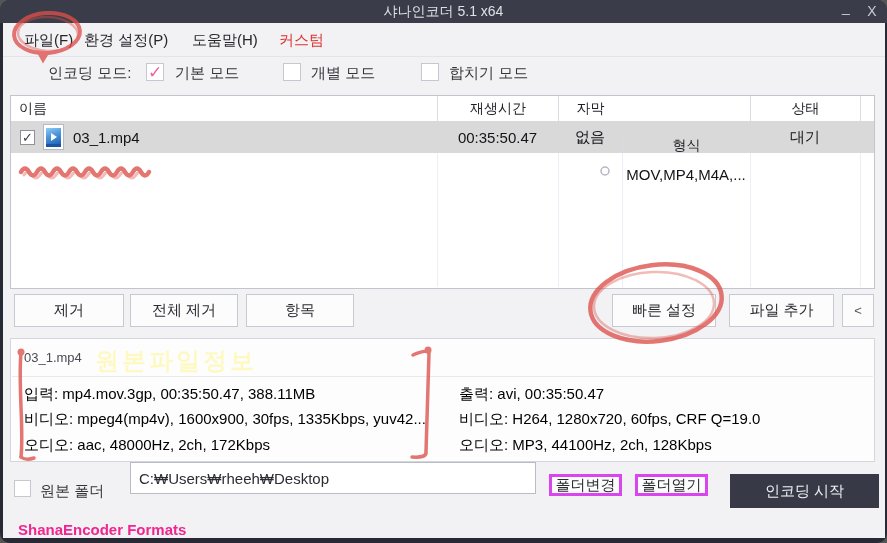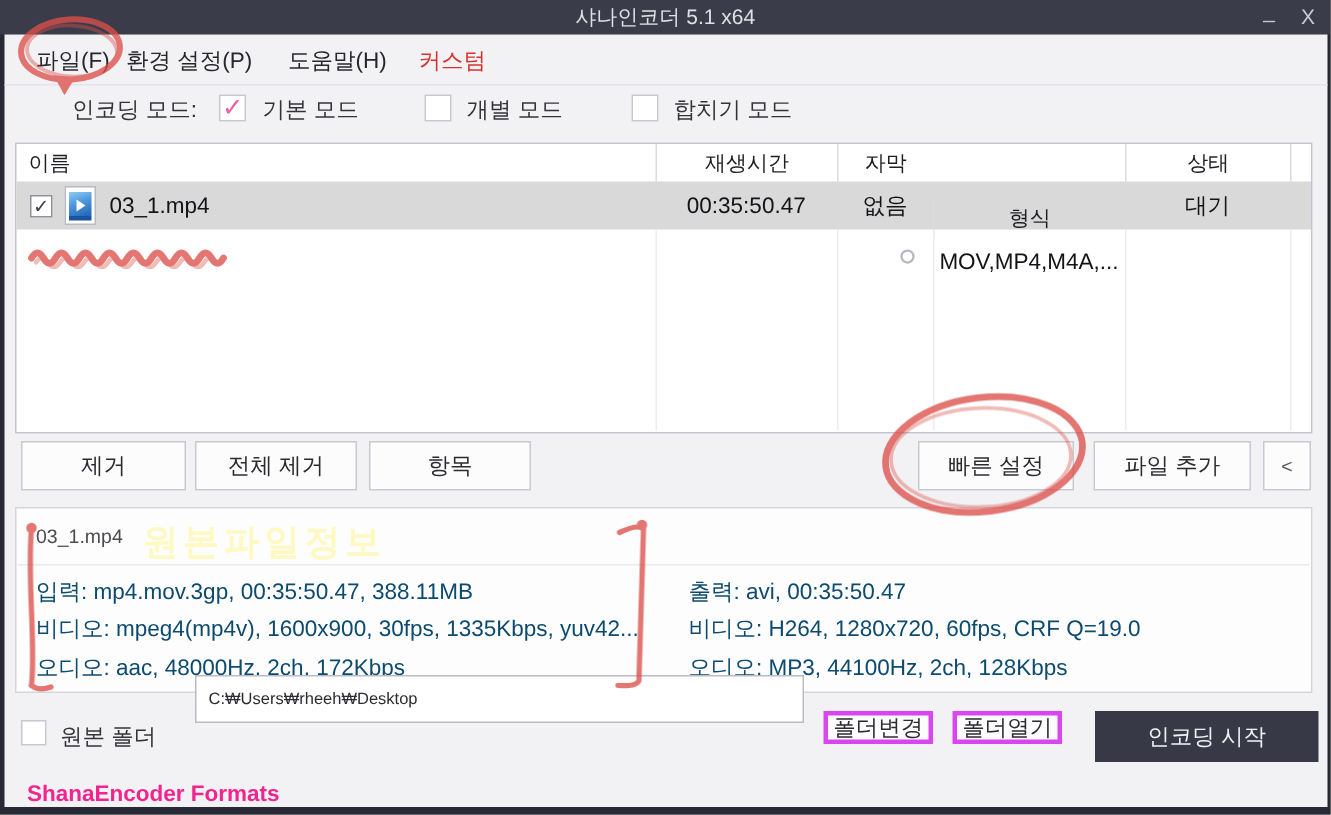--- a/index.html
+++ b/index.html
@@ -1,17 +1,17 @@
 <!DOCTYPE html>
 <html><head>
 <meta charset="utf-8">
 <style>
   html,body{margin:0;padding:0;background:#555;}
   #window{position:relative;width:887px;height:543px;background:#272934;
-          font-family:"Liberation Sans","DejaVu Sans",sans-serif;overflow:hidden;}
+          font-family:"Liberation Sans","DejaVu Sans",sans-serif;overflow:hidden;border-radius:10px;}
   
   .titlebar{position:absolute;left:0;top:0;width:887px;height:23px;background:#3a3d49;}
   .title{position:absolute;left:0;right:0;top:3px;text-align:center;font-size:14px;color:#dfe0e5;}
   .win-min{position:absolute;right:32px;top:-1px;width:18px;height:22px;color:#c9cbd3;font-size:14px;text-align:center;cursor:default;}
   .win-close{position:absolute;right:6px;top:3px;width:18px;height:18px;color:#c9cbd3;font-size:14px;text-align:center;cursor:default;}
   
   .content{position:absolute;left:3px;top:23px;right:2px;bottom:5px;background:#f2f2f5;}
   
   .menu-item{position:absolute;top:31px;font-size:15px;color:#26262c;white-space:nowrap;}
   .menu-item.red{color:#d9332e;}
@@ -42,25 +42,25 @@
   .ficon .play{position:absolute;left:7px;top:8px;width:0;height:0;border-left:6px solid #fff;border-top:4px solid transparent;border-bottom:4px solid transparent;}
   
   .btn{position:absolute;top:294px;height:33px;background:#fcfcfd;border:1px solid #c6c9d1;
        box-sizing:border-box;display:flex;align-items:center;justify-content:center;
        font-size:15px;color:#2a2a30;cursor:default;}
   
   .info{position:absolute;left:10px;top:338px;width:865px;height:124px;background:#fdfdfe;
         border:1px solid #d3d6dd;box-sizing:border-box;}
   .info-fname{position:absolute;left:13px;top:11px;font-size:13px;color:#4b4b52;}
   .info-divider{position:absolute;left:1px;right:1px;top:37px;height:1px;background:#e9eaef;}
-  .iline{position:absolute;font-size:15px;color:#0c4a6e;white-space:nowrap;}
+  .iline{position:absolute;font-size:15px;color:#000000;white-space:nowrap;}
   
   .src-label{position:absolute;left:40px;top:482px;font-size:15px;color:#33333a;}
-  .path-input{position:absolute;left:130px;top:450px;width:406px;height:32px;box-sizing:border-box;
-              border:1px solid #b9bcc4;background:#fff;font-size:11px;color:#2c2c32;padding:0 8px;
+  .path-input{position:absolute;left:130px;top:462px;width:406px;height:32px;box-sizing:border-box;
+              border:1px solid #b9bcc4;background:#fff;font-size:15px;color:#2c2c32;padding:0 8px;
               font-family:"Liberation Sans","DejaVu Sans",sans-serif;}
   .bbtn{position:absolute;top:474px;height:22px;background:#fcfcfd;border:3px solid #d946ef;
         box-sizing:border-box;display:flex;align-items:center;justify-content:center;
         font-size:15px;color:#2a2a30;cursor:default;}
   .start-btn{position:absolute;left:730px;top:474px;width:149px;height:34px;background:#373a46;
              display:flex;align-items:center;justify-content:center;font-size:15px;color:#eef0f4;cursor:default;}
   
   .status-text{position:absolute;left:18px;top:521px;font-size:15px;font-weight:bold;color:#f2248e;}
   
   .ann-note{position:absolute;left:95px;top:345px;font-size:24px;color:#fef9c3;letter-spacing:3px;white-space:nowrap;font-weight:bold;}

